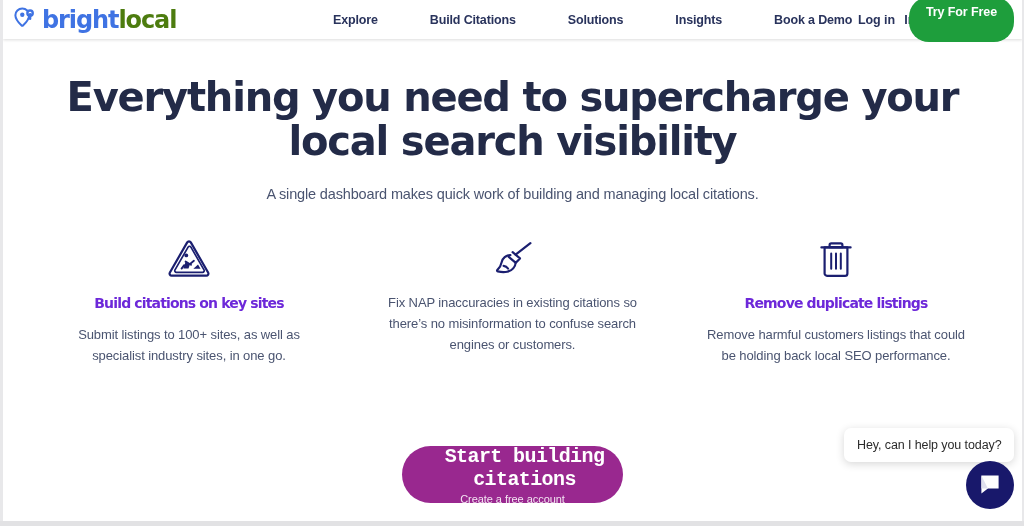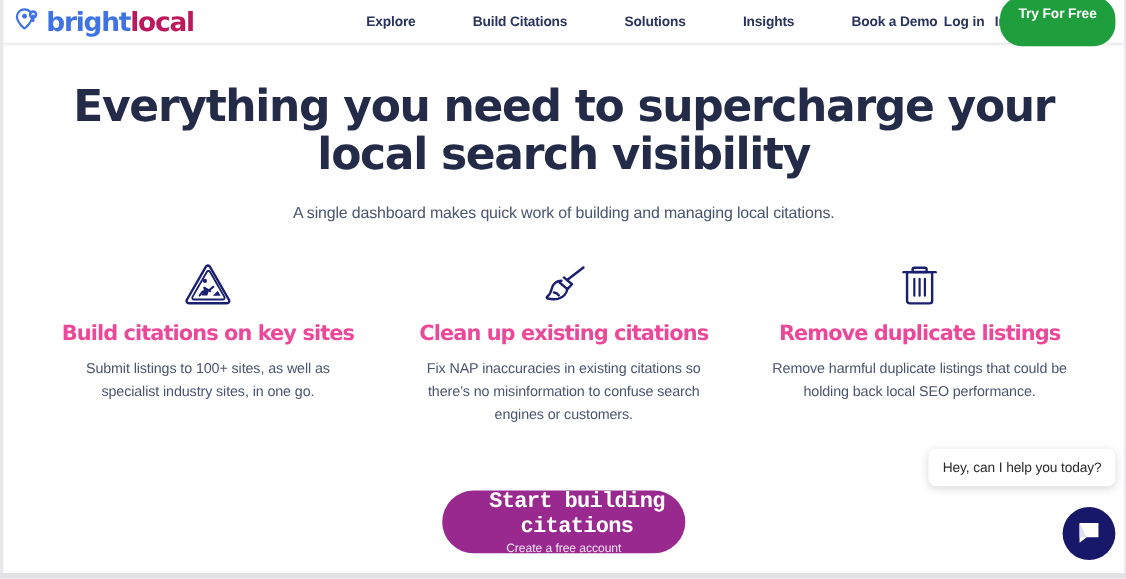--- a/index.html
+++ b/index.html
@@ -56,21 +56,21 @@
   .logo-type {
     font-family: "DejaVu Sans", sans-serif;
     font-size: 24px;
     font-weight: 700;
     letter-spacing: -1.1px;
     line-height: 1;
     position: relative;
     top: 1px;
   }
   .logo-bright { color: #3f73e3; }
-  .logo-local  { color: #be185d; }
+  .logo-local  { color: #4d7c0f; }
 
   .main-nav {
     position: absolute;
     left: 302px;
     top: 0;
     height: 39px;
     display: flex;
     align-items: center;
     gap: 24px;
   }
@@ -159,23 +159,23 @@
   .feature-icon {
     height: 46px;
     display: flex;
     align-items: flex-end;
     justify-content: center;
     margin-bottom: 12px;
   }
   .feature-icon svg { display: block; }
   .feature-title {
     font-family: "DejaVu Sans", sans-serif;
-    font-size: 19px;
-    font-weight: 700;
-    color: #ec4899;
+    font-size: 14px;
+    font-weight: 700;
+    color: #6d28d9;
     letter-spacing: -0.85px;
     line-height: 23px;
   }
   .feature-desc {
     margin: 9px auto 0;
     width: 272px;
     font-size: 13px;
     line-height: 21px;
     color: #4a5470;
     letter-spacing: -0.1px;
@@ -215,21 +215,21 @@
   .cta-sub {
     font-size: 11px;
     letter-spacing: -0.05px;
     color: #f3e3f2;
   }
 
   
   .chat-tooltip {
     position: absolute;
     left: 841px;
-    top: 408px;
+    top: 428px;
     background: #ffffff;
     border-radius: 7px;
     box-shadow: 0 2px 9px rgba(0,0,0,0.16);
     padding: 10px 13px;
     font-size: 12.5px;
     color: #2b2b2b;
     letter-spacing: -0.1px;
     white-space: nowrap;
     cursor: pointer;
     z-index: 50;
@@ -322,35 +322,34 @@
 
     <div class="feature">
       <div class="feature-icon">
         <svg width="46" height="41" viewBox="0 0 46 41" fill="none" stroke="#1b1f70" stroke-width="2.2" stroke-linecap="round" stroke-linejoin="round">
           <path d="M25.6 15.6L40.4 4.2"></path>
           <path d="M20.4 16.2a8.9 8.9 0 0 0-8.8 7.2c-.7 3.6-2.4 5.9-4.2 7.4-.6.5-.4 1.4.4 1.6 2.7.6 6.2 1 9.4.3 4.9-1.1 8.3-5 8.6-9.7"></path>
           <path d="M22.6 13.2l7.4 6.2-4.2 4.4-7.1-6"></path>
           <path d="M13.6 26.9c1.8.2 3.4 1.1 4.4 2.6"></path>
         </svg>
       </div>
-      <h3 class="feature-title">Clean up existing citations</h3>
       <p class="feature-desc">Fix NAP inaccuracies in existing citations so there’s no misinformation to confuse search engines or customers.</p>
     </div>
 
     <div class="feature">
       <div class="feature-icon">
         <svg width="40" height="41" viewBox="0 0 40 41" fill="none" stroke="#1b1f70" stroke-width="2.2" stroke-linecap="round" stroke-linejoin="round">
           <path d="M15.2 4.4h9.6a1.6 1.6 0 0 1 1.6 1.6v2.2H13.6V6a1.6 1.6 0 0 1 1.6-1.6z"></path>
           <path d="M5.4 8.4h29.2"></path>
           <path d="M8.6 8.4h22.8v26a2.4 2.4 0 0 1-2.4 2.4H11a2.4 2.4 0 0 1-2.4-2.4z"></path>
           <path d="M15.2 14.6v15.2M20 14.6v15.2M24.8 14.6v15.2" stroke-width="2"></path>
         </svg>
       </div>
       <h3 class="feature-title">Remove duplicate listings</h3>
-      <p class="feature-desc">Remove harmful duplicate listings that could be holding back local SEO performance.</p>
+      <p class="feature-desc">Remove harmful customers listings that could be holding back local SEO performance.</p>
     </div>
 
   </section>
 
   <div class="cta-wrap">
     <button class="cta-btn">
       <span class="cta-main">Start building citations</span>
       <span class="cta-sub">Create a free account</span>
     </button>
   </div>

